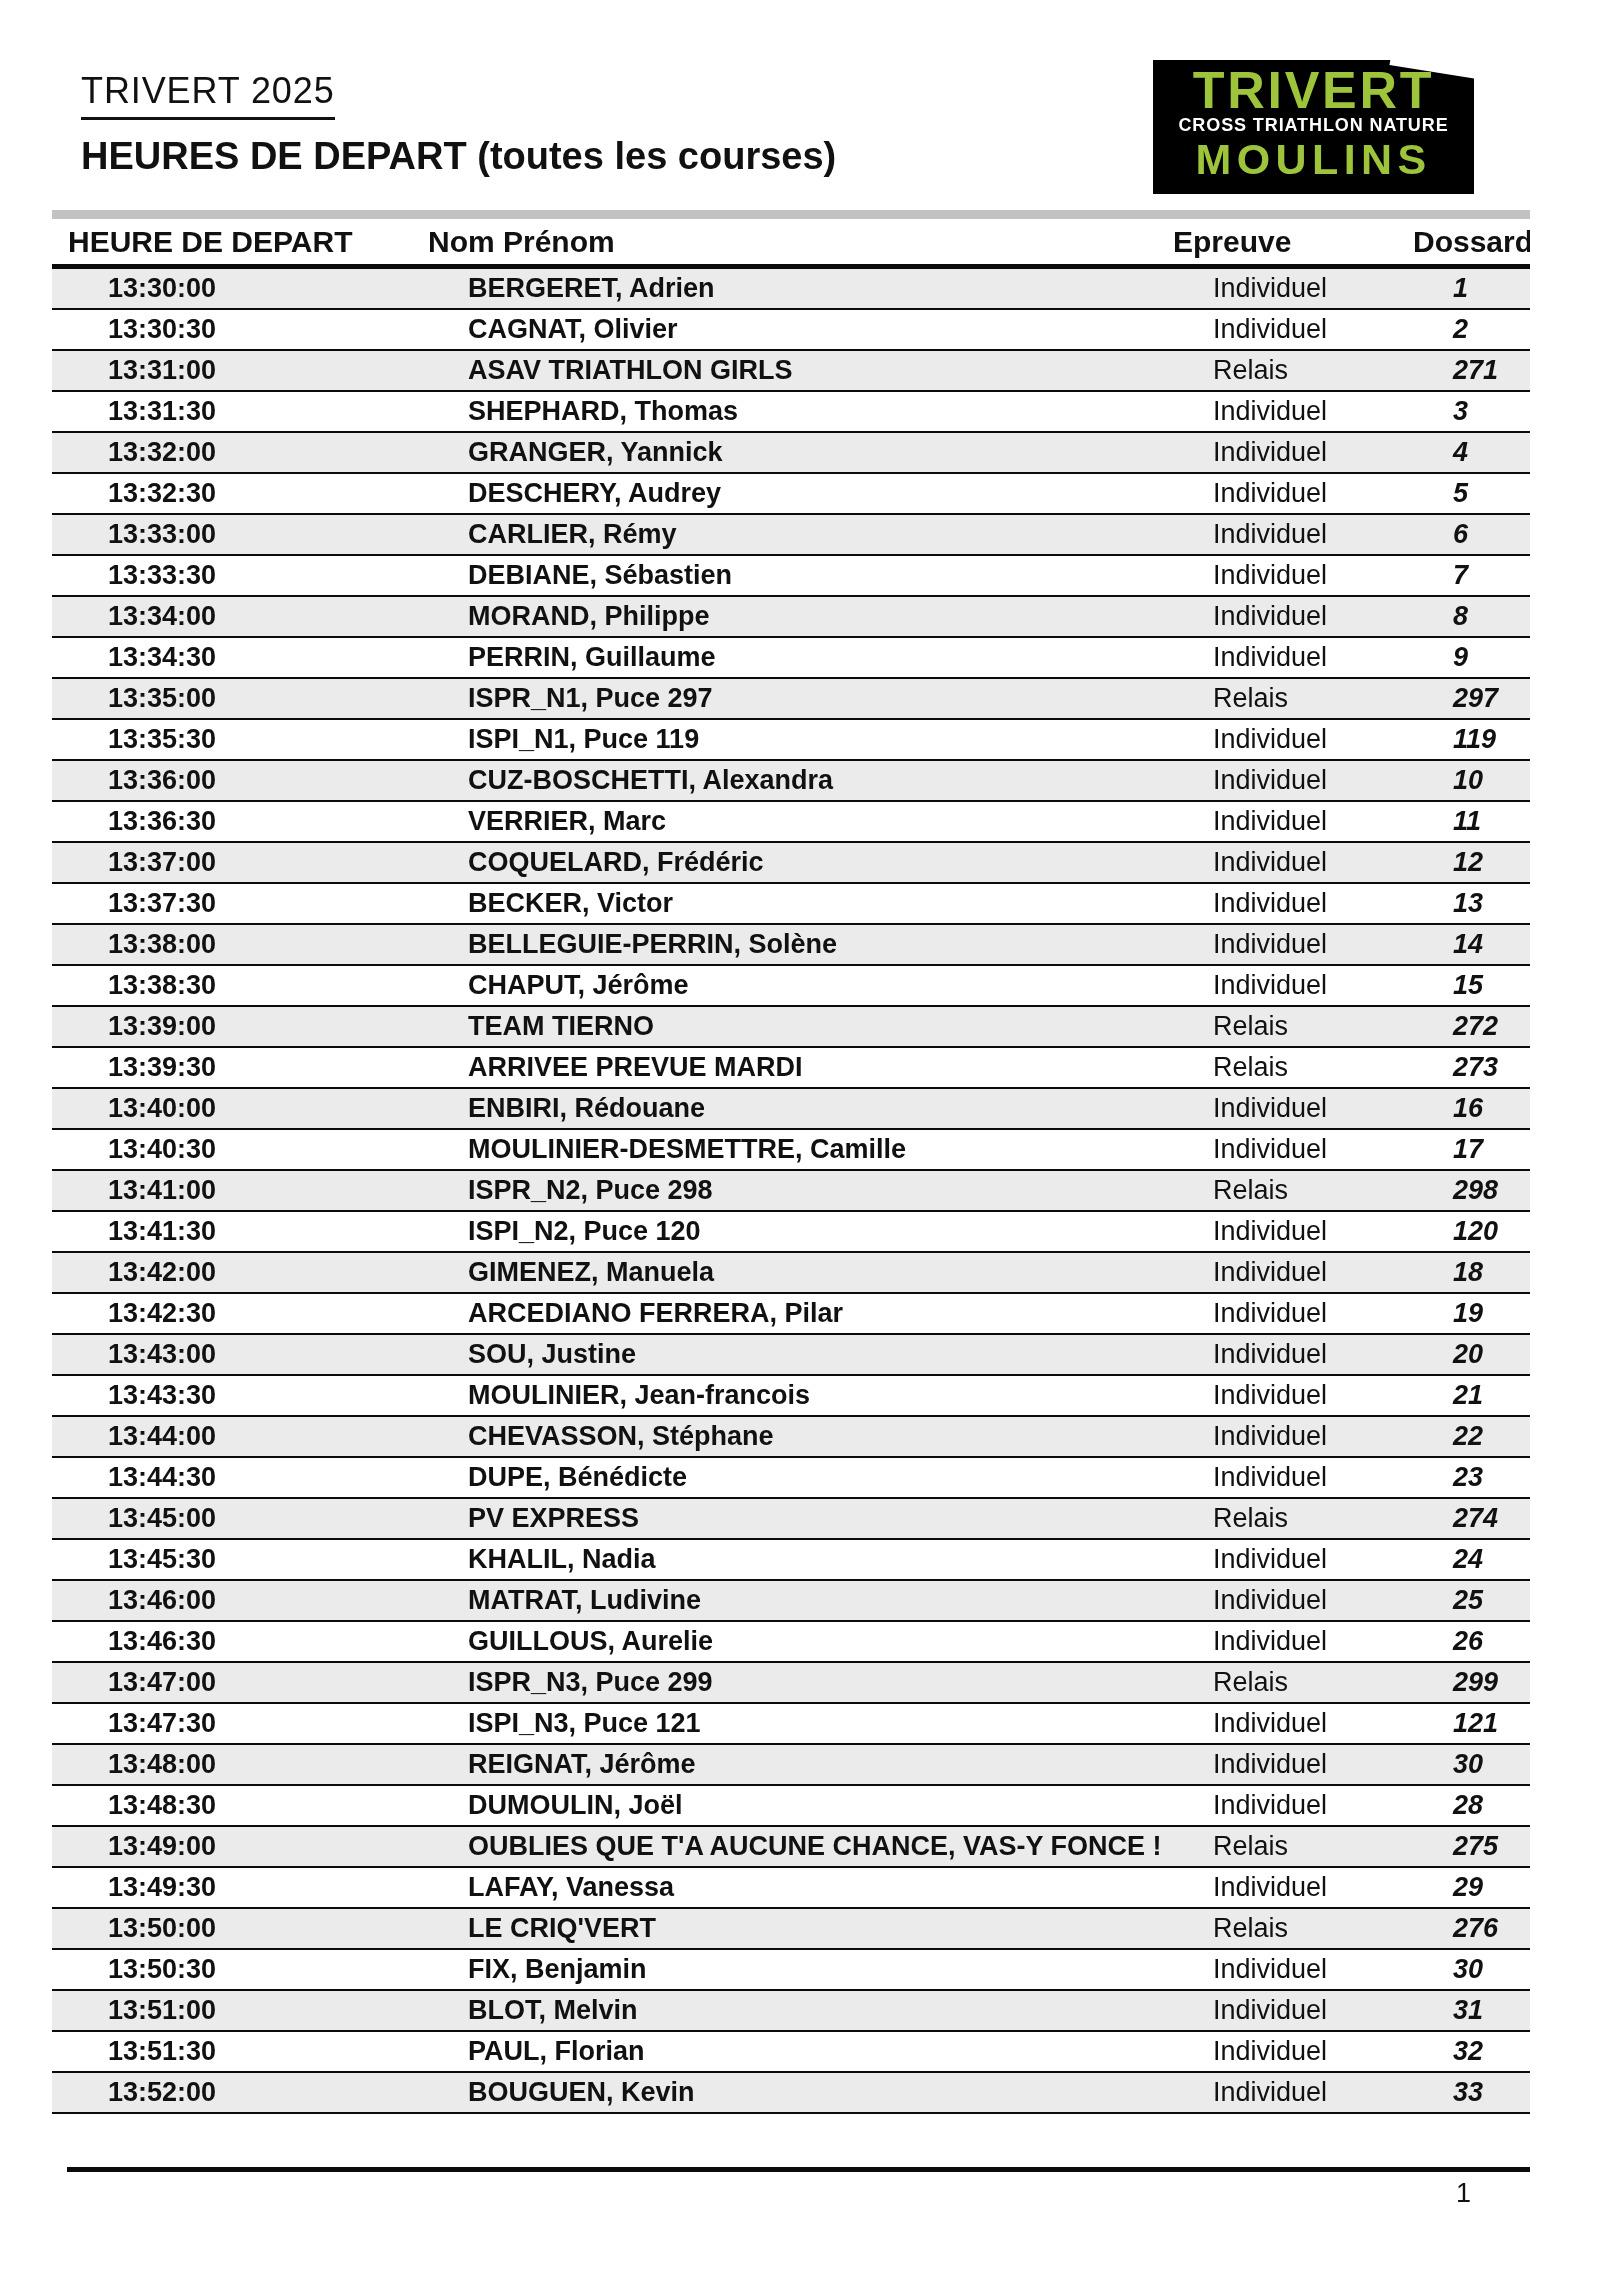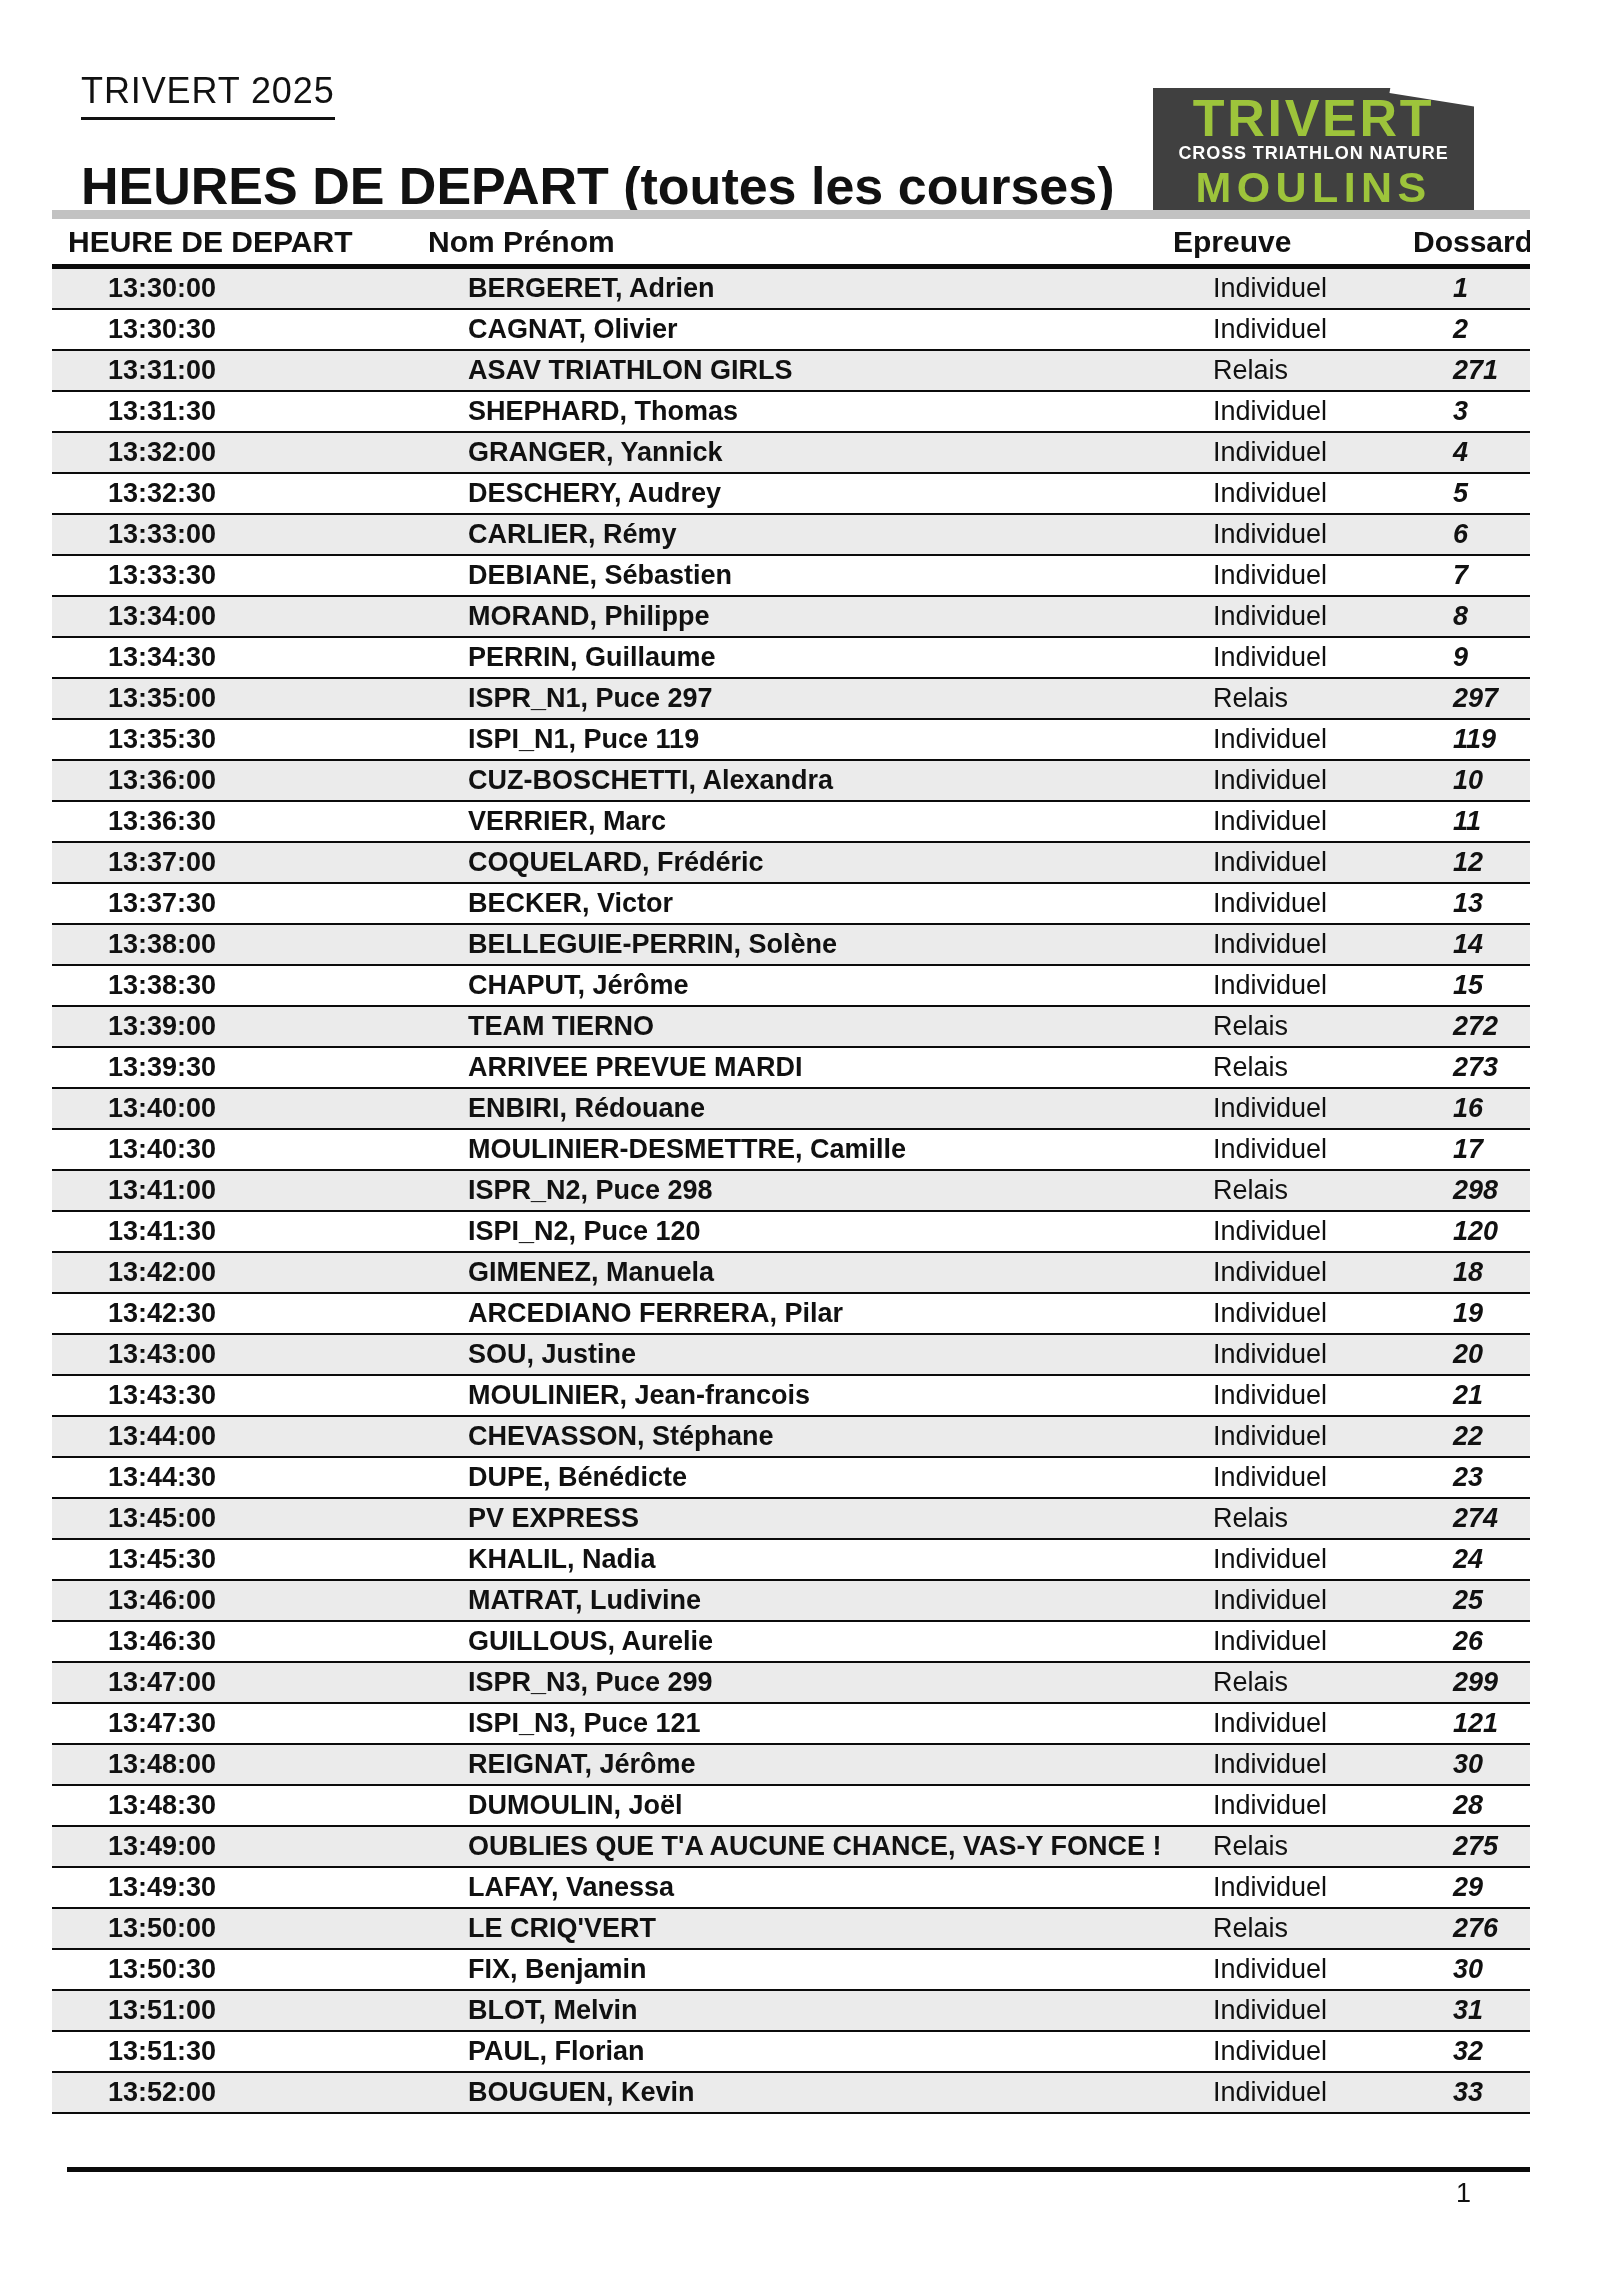--- a/index.html
+++ b/index.html
@@ -11,28 +11,28 @@
     color:#111;
     overflow:hidden;
   }
   .doc-title{
     position:absolute;left:81px;top:70px;
     font-size:36px;font-weight:400;letter-spacing:0.9px;
     border-bottom:3.6px solid #111;padding-bottom:4.5px;
     display:inline-block;
   }
   .doc-subtitle{
-    position:absolute;left:81px;top:156px;
-    font-size:52px;font-weight:700;letter-spacing:0px;
+    position:absolute;left:81px;top:135px;
+    font-size:38px;font-weight:700;letter-spacing:0px;
   }
   
   .logo{
-    position:absolute;right:56px;top:88px;
+    position:absolute;right:56px;top:60px;
     width:321px;height:134px;
-    background:#404040;
+    background:#000000;
     text-align:center;
     overflow:hidden;
   }
   .logo-notch{
     position:absolute;right:-16px;top:-14.3px;
     width:99px;height:27px;
     background:#ffffff;
     transform:rotate(9deg);
   }
   .logo-line1{

